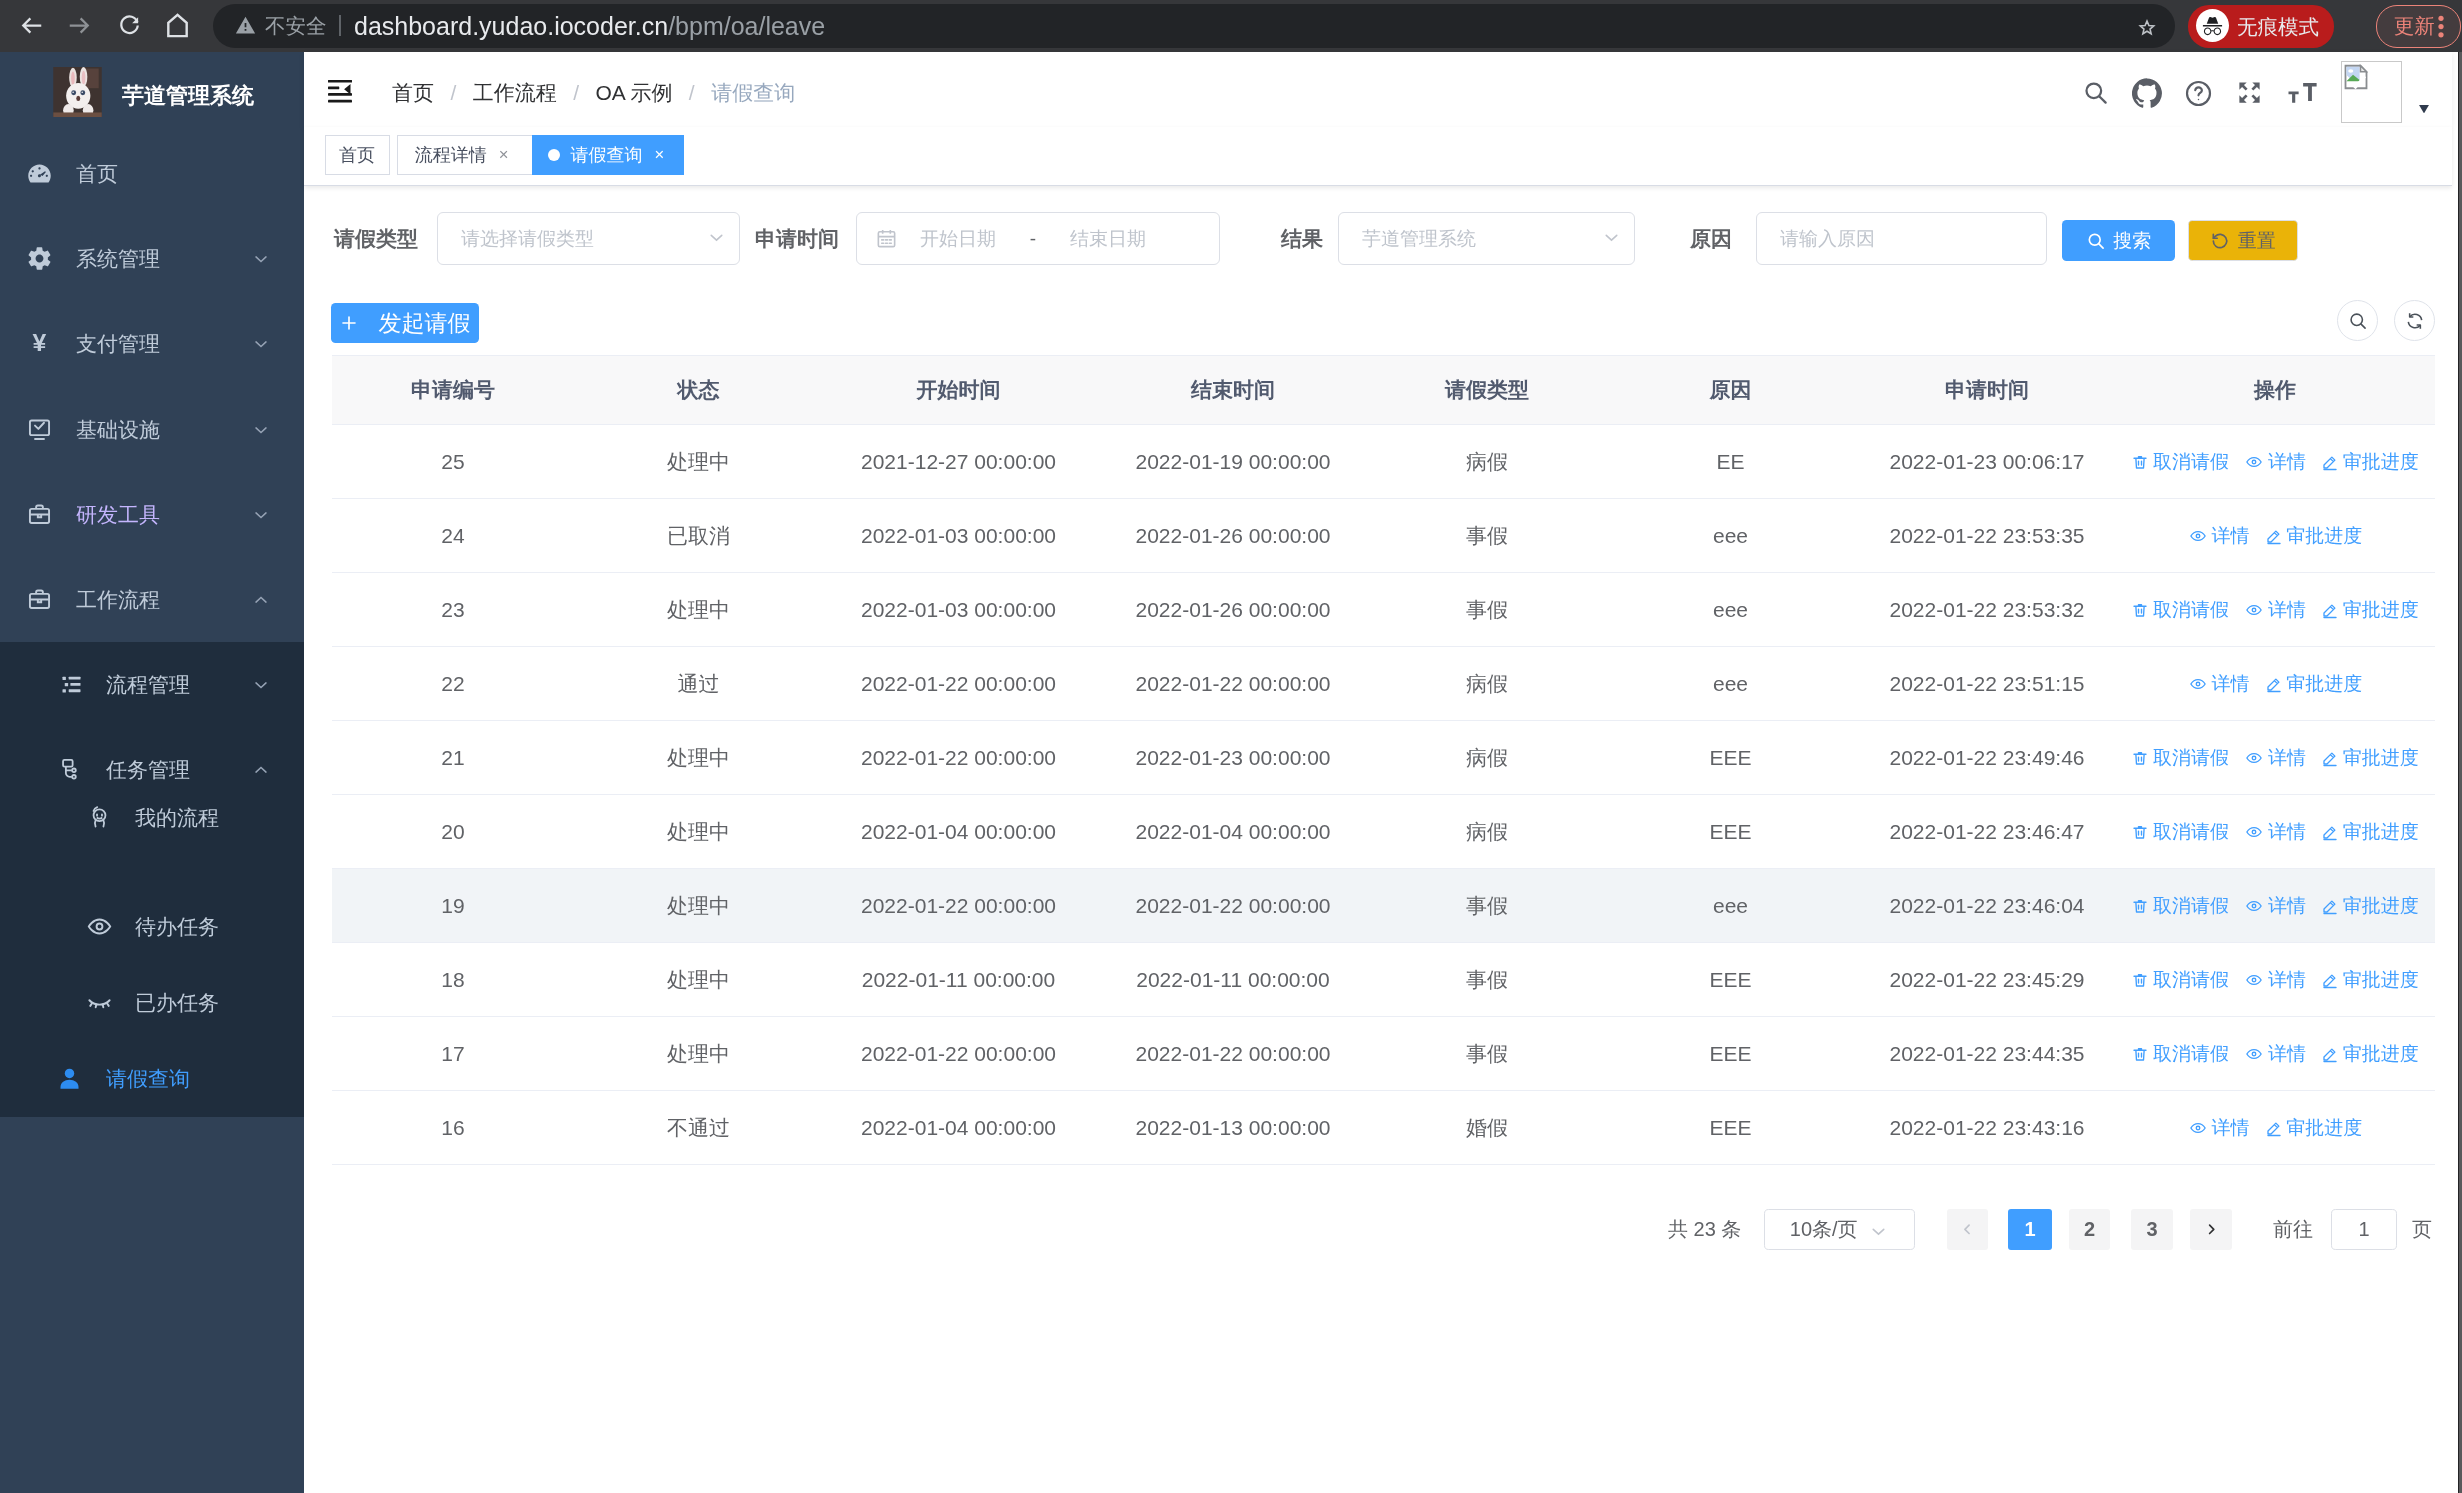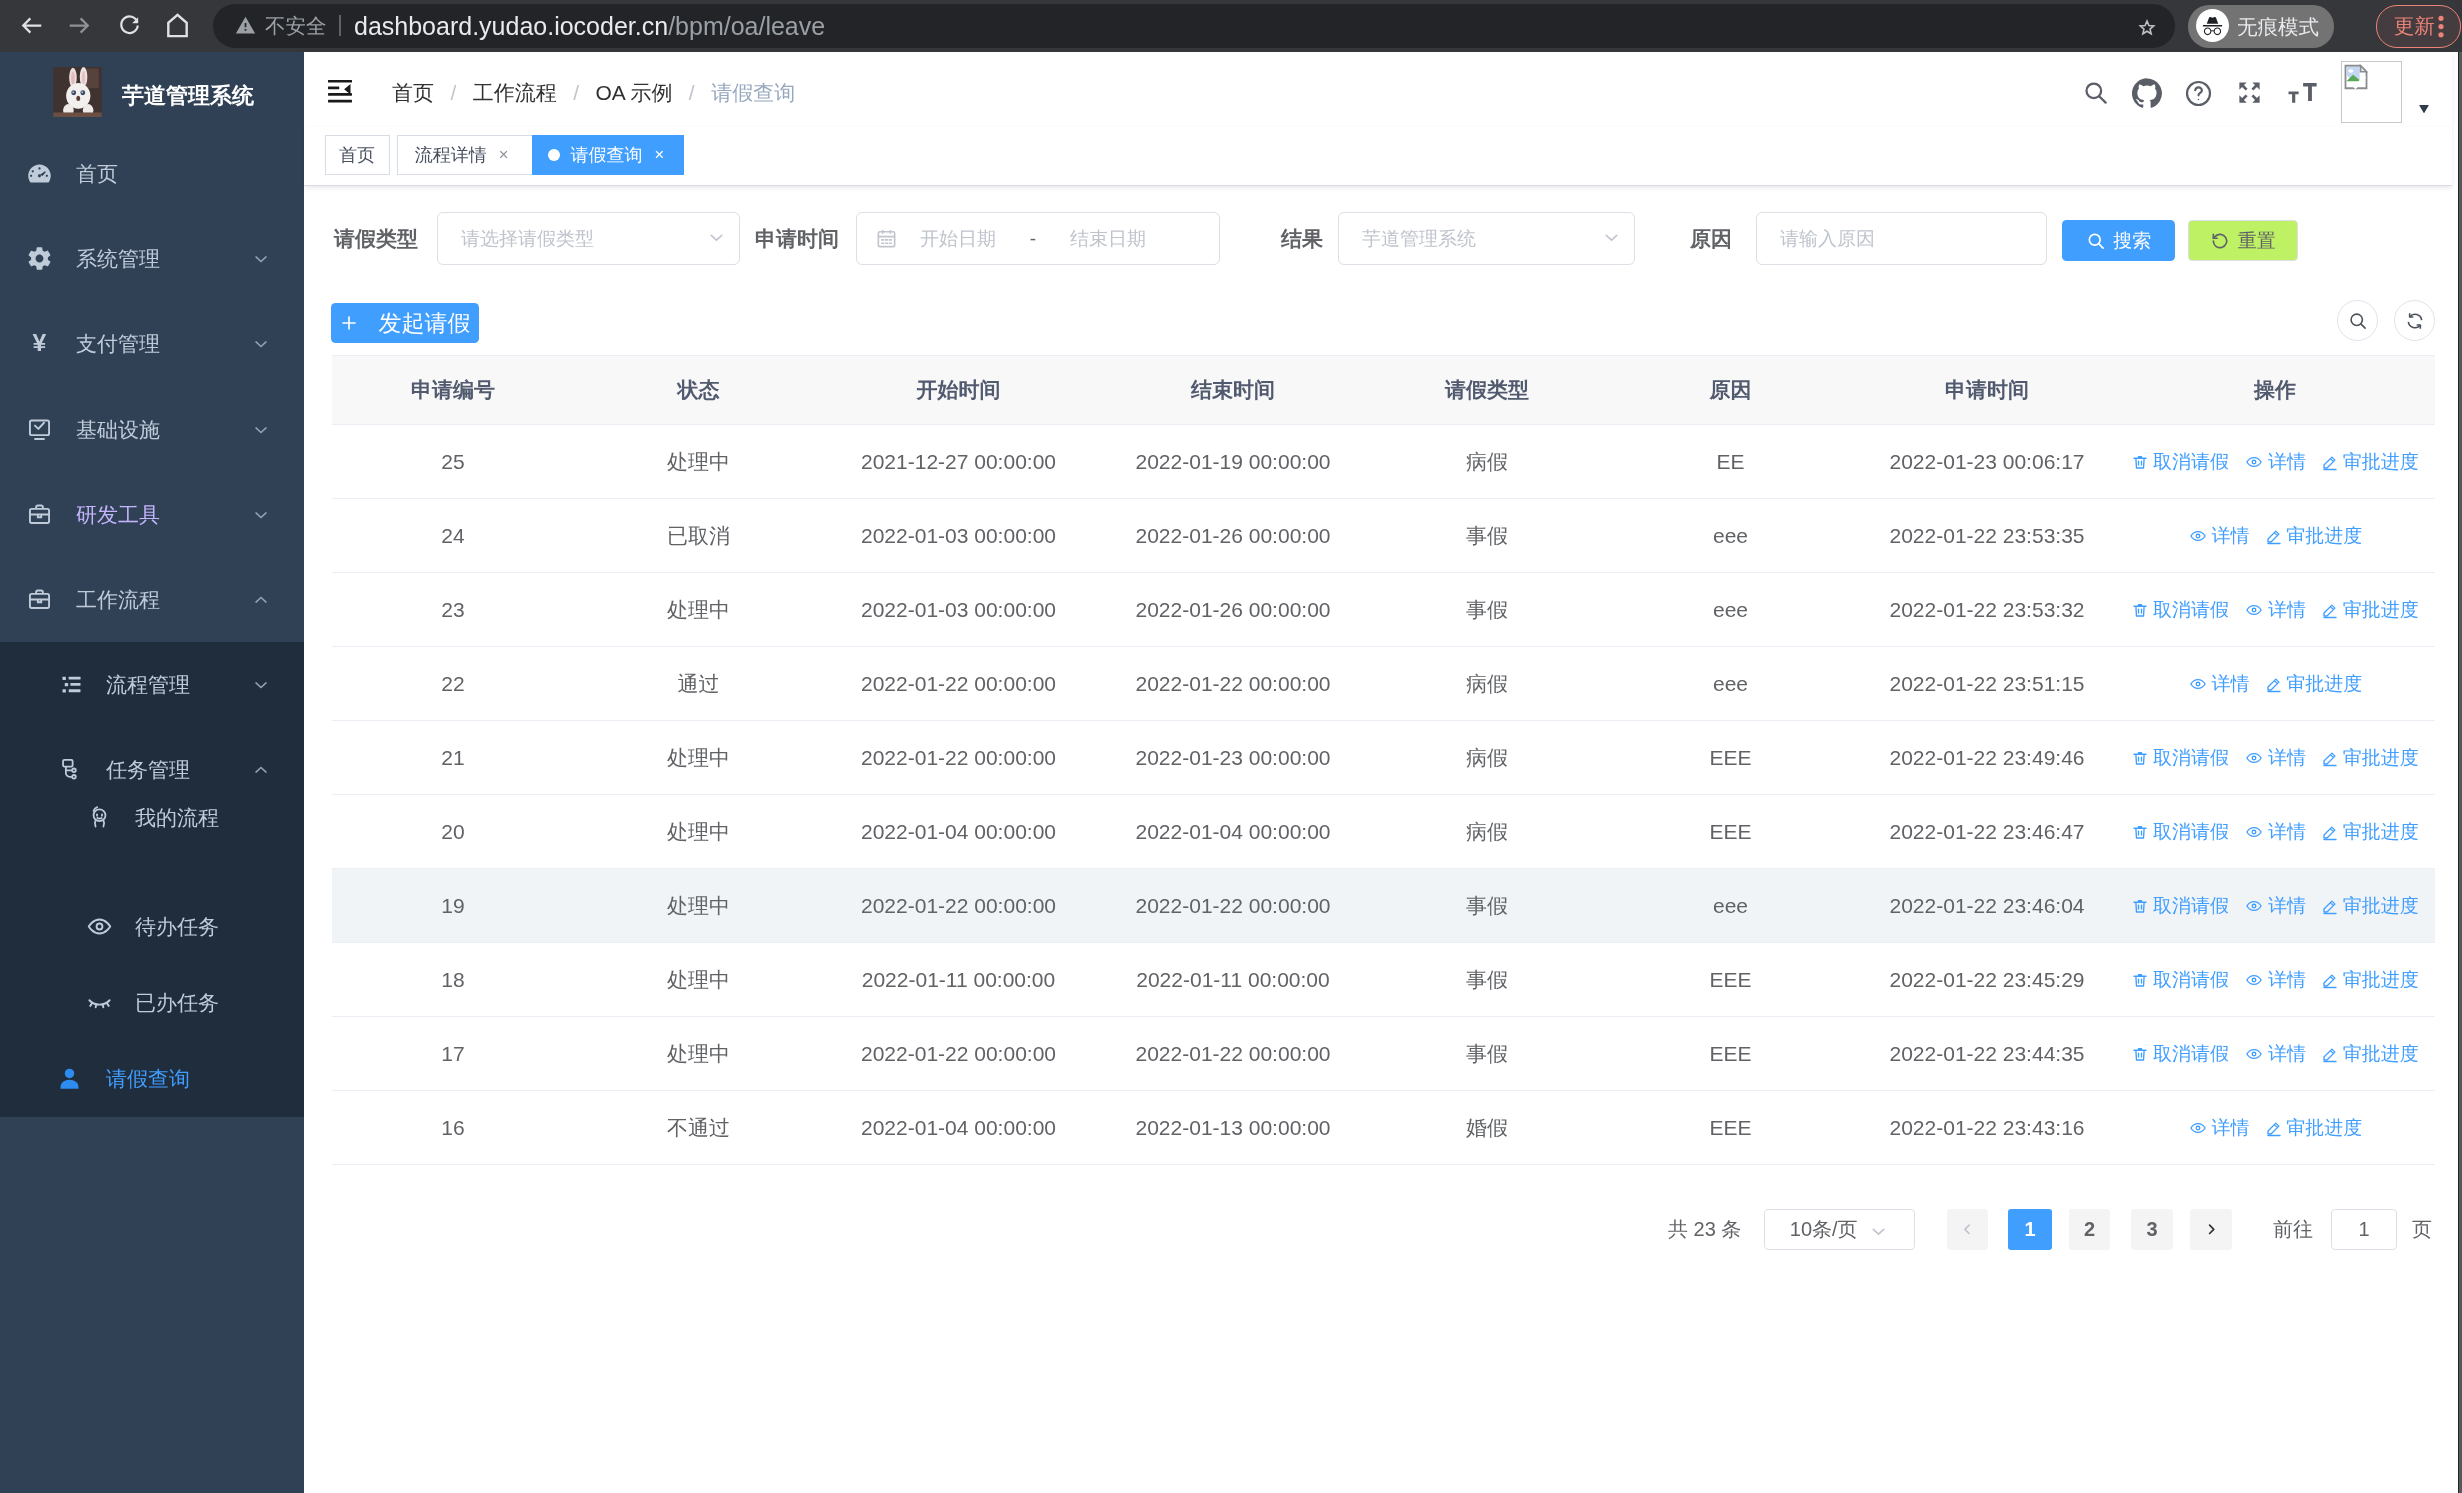--- a/index.html
+++ b/index.html
@@ -2,21 +2,21 @@
 <html style="font-size:12px"><head><meta charset="utf-8">
 <style>
 *{margin:0;padding:0;box-sizing:border-box}
 html,body{width:2462px;height:1494px;overflow:hidden;background:#fff;
  font-family:"Liberation Sans",sans-serif;-webkit-font-smoothing:antialiased}
 .abs{position:absolute}
 svg{display:block}
 
 #chrome{position:absolute;left:0;top:0;width:2462px;height:52px;background:#36373a}
 #urlpill{position:absolute;left:213px;top:3.8px;width:1962px;height:44px;border-radius:22px;background:#222427;display:flex;align-items:center}
-#incog{position:absolute;left:2188px;top:4.6px;width:146px;height:43px;border-radius:21px;background:#737373;display:flex;align-items:center}
+#incog{position:absolute;left:2188px;top:4.6px;width:146px;height:43px;border-radius:21px;background:#b91c1c;display:flex;align-items:center}
 #upd{position:absolute;left:2376px;top:4.6px;width:85px;height:43px;border-radius:21px;border:1.5px solid #ec8379;background:rgba(236,131,121,.08);display:flex;align-items:center;color:#ec8379}
 
 #side{position:absolute;left:0;top:52px;width:304px;height:1442px;background:#304156}
 #main{position:absolute;left:304px;top:52px;width:2148px;height:1442px;background:#fff}
 #rstrip{position:absolute;left:2458px;top:52px;width:4.6px;height:1442px;background:#59595b;border-left:1.5px solid #232325}
 
 .mi{position:absolute;left:0;width:304px;color:#bfcbd9;font-size:21px;display:flex;align-items:center}
 .mi .txt{position:absolute}
 #submenu{position:absolute;left:0;top:590px;width:304px;height:475px;background:#1f2d3d}
 
@@ -25,21 +25,21 @@
 
 #tags{position:absolute;left:0;top:75px;width:2148px;height:59px;background:#fff;border-bottom:1.5px solid #d8dce5;box-shadow:0 1.5px 4.6px rgba(0,0,0,.09)}
 .tag{position:absolute;top:8.4px;height:40px;border:1.5px solid #d8dce5;background:#fff;color:#495060;font-size:18px;display:flex;align-items:center}
 .tag.active{background:#409eff;border-color:#409eff;color:#fff}
 
 .flabel{position:absolute;top:160px;height:53px;line-height:53px;font-weight:700;font-size:21px;color:#606266;text-align:right}
 .fbox{position:absolute;top:160px;height:53px;border:1.5px solid #dcdfe6;border-radius:6px;background:#fff;display:flex;align-items:center}
 .ph{color:#bfc4cc;font-size:19px}
 .btn{position:absolute;top:168px;height:41px;border-radius:4.6px;font-size:19px;display:flex;align-items:center;justify-content:center}
 .btn.blue{background:#409eff;color:#fff}
-.btn.plain{background:#bef264;border:1.5px solid #dcdfe6;color:#606266}
+.btn.plain{background:#eab308;border:1.5px solid #dcdfe6;color:#606266}
 
 #tbl{position:absolute;left:28px;top:303px;width:2102px;font-size:21px;color:#606266}
 table{border-collapse:collapse;table-layout:fixed;width:2102px}
 th{height:69px;background:#f8f8f9;color:#515a6e;font-weight:700;font-size:21px;border-top:1.5px solid #ebeef5;border-bottom:1.5px solid #ebeef5;text-align:center}
 td{height:74px;border-bottom:1.5px solid #ebeef5;text-align:center;font-weight:400}
 .ops{display:flex;align-items:center;justify-content:center;gap:15px}
 .lnk{color:#409eff;display:flex;align-items:center;gap:3.8px;white-space:nowrap;font-size:19px}
 
 #pager{position:absolute;left:0;top:1157px;width:2148px;height:41px;font-size:20px;color:#606266}
 .pbtn{position:absolute;top:0;height:41px;background:#f4f4f5;border-radius:3px;display:flex;align-items:center;justify-content:center;color:#606266;font-weight:600}

